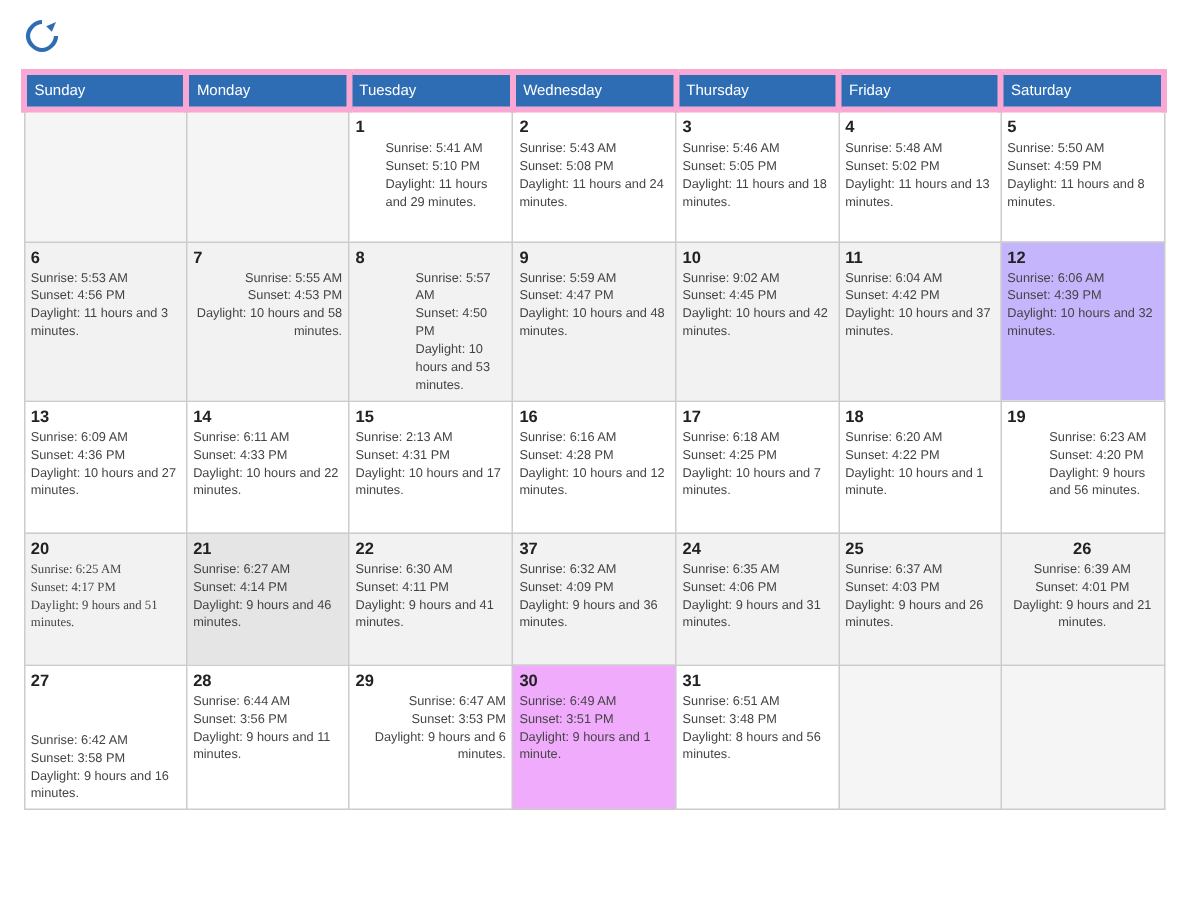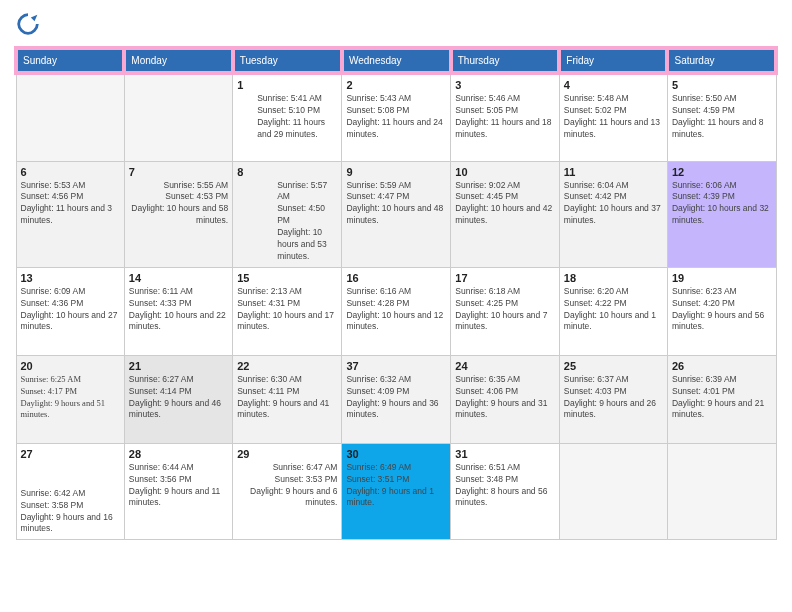--- a/index.html
+++ b/index.html
@@ -245,21 +245,21 @@
 Daylight: 10 hours and 7 minutes.</div>
           </td>
           <td style="background: rgb(255, 255, 255);">
             <div class="day-number">18</div>
             <div class="day-info" style="white-space: pre-line;">Sunrise: 6:20 AM
 Sunset: 4:22 PM
 Daylight: 10 hours and 1 minute.</div>
           </td>
           <td style="background: rgb(255, 255, 255);">
             <div class="day-number">19</div>
-            <div class="day-info" style="white-space: pre-line;">Sunrise: 6:23 AM
+            <div class="day-info" style="white-space: pre-line; margin-left: 28px;">Sunrise: 6:23 AM
 Sunset: 4:20 PM
 Daylight: 9 hours and 56 minutes.</div>
           </td>
         </tr>
         <tr>
           <td style="background: rgb(242, 242, 242);">
             <div class="day-number">20</div>
             <div class="day-info" style="white-space: pre-line; font-family: Liberation Serif, serif;">Sunrise: 6:25 AM
 Sunset: 4:17 PM
 Daylight: 9 hours and 51 minutes.</div>
@@ -287,21 +287,21 @@
             <div class="day-info" style="white-space: pre-line;">Sunrise: 6:35 AM
 Sunset: 4:06 PM
 Daylight: 9 hours and 31 minutes.</div>
           </td>
           <td style="background: rgb(242, 242, 242);">
             <div class="day-number">25</div>
             <div class="day-info" style="white-space: pre-line;">Sunrise: 6:37 AM
 Sunset: 4:03 PM
 Daylight: 9 hours and 26 minutes.</div>
           </td>
-          <td style="background: rgb(242, 242, 242);">
+          <td style="background: rgb(242, 242, 242); text-align: center;">
             <div class="day-number">26</div>
             <div class="day-info" style="white-space: pre-line;">Sunrise: 6:39 AM
 Sunset: 4:01 PM
 Daylight: 9 hours and 21 minutes.</div>
           </td>
         </tr>
         <tr>
           <td style="background: rgb(255, 255, 255);">
             <div class="day-number">27</div>
             <div class="day-info" style="white-space: pre-line; margin-top: 28px;">Sunrise: 6:42 AM
@@ -313,21 +313,21 @@
             <div class="day-info" style="white-space: pre-line;">Sunrise: 6:44 AM
 Sunset: 3:56 PM
 Daylight: 9 hours and 11 minutes.</div>
           </td>
           <td style="background: rgb(255, 255, 255);">
             <div class="day-number">29</div>
             <div class="day-info" style="white-space: pre-line; text-align: right;">Sunrise: 6:47 AM
 Sunset: 3:53 PM
 Daylight: 9 hours and 6 minutes.</div>
           </td>
-          <td style="background: #0ea5e9;">
+          <td style="background: #f0abfc;">
             <div class="day-number">30</div>
             <div class="day-info" style="white-space: pre-line;">Sunrise: 6:49 AM
 Sunset: 3:51 PM
 Daylight: 9 hours and 1 minute.</div>
           </td>
           <td style="background: rgb(255, 255, 255);">
             <div class="day-number">31</div>
             <div class="day-info" style="white-space: pre-line;">Sunrise: 6:51 AM
 Sunset: 3:48 PM
 Daylight: 8 hours and 56 minutes.</div>

